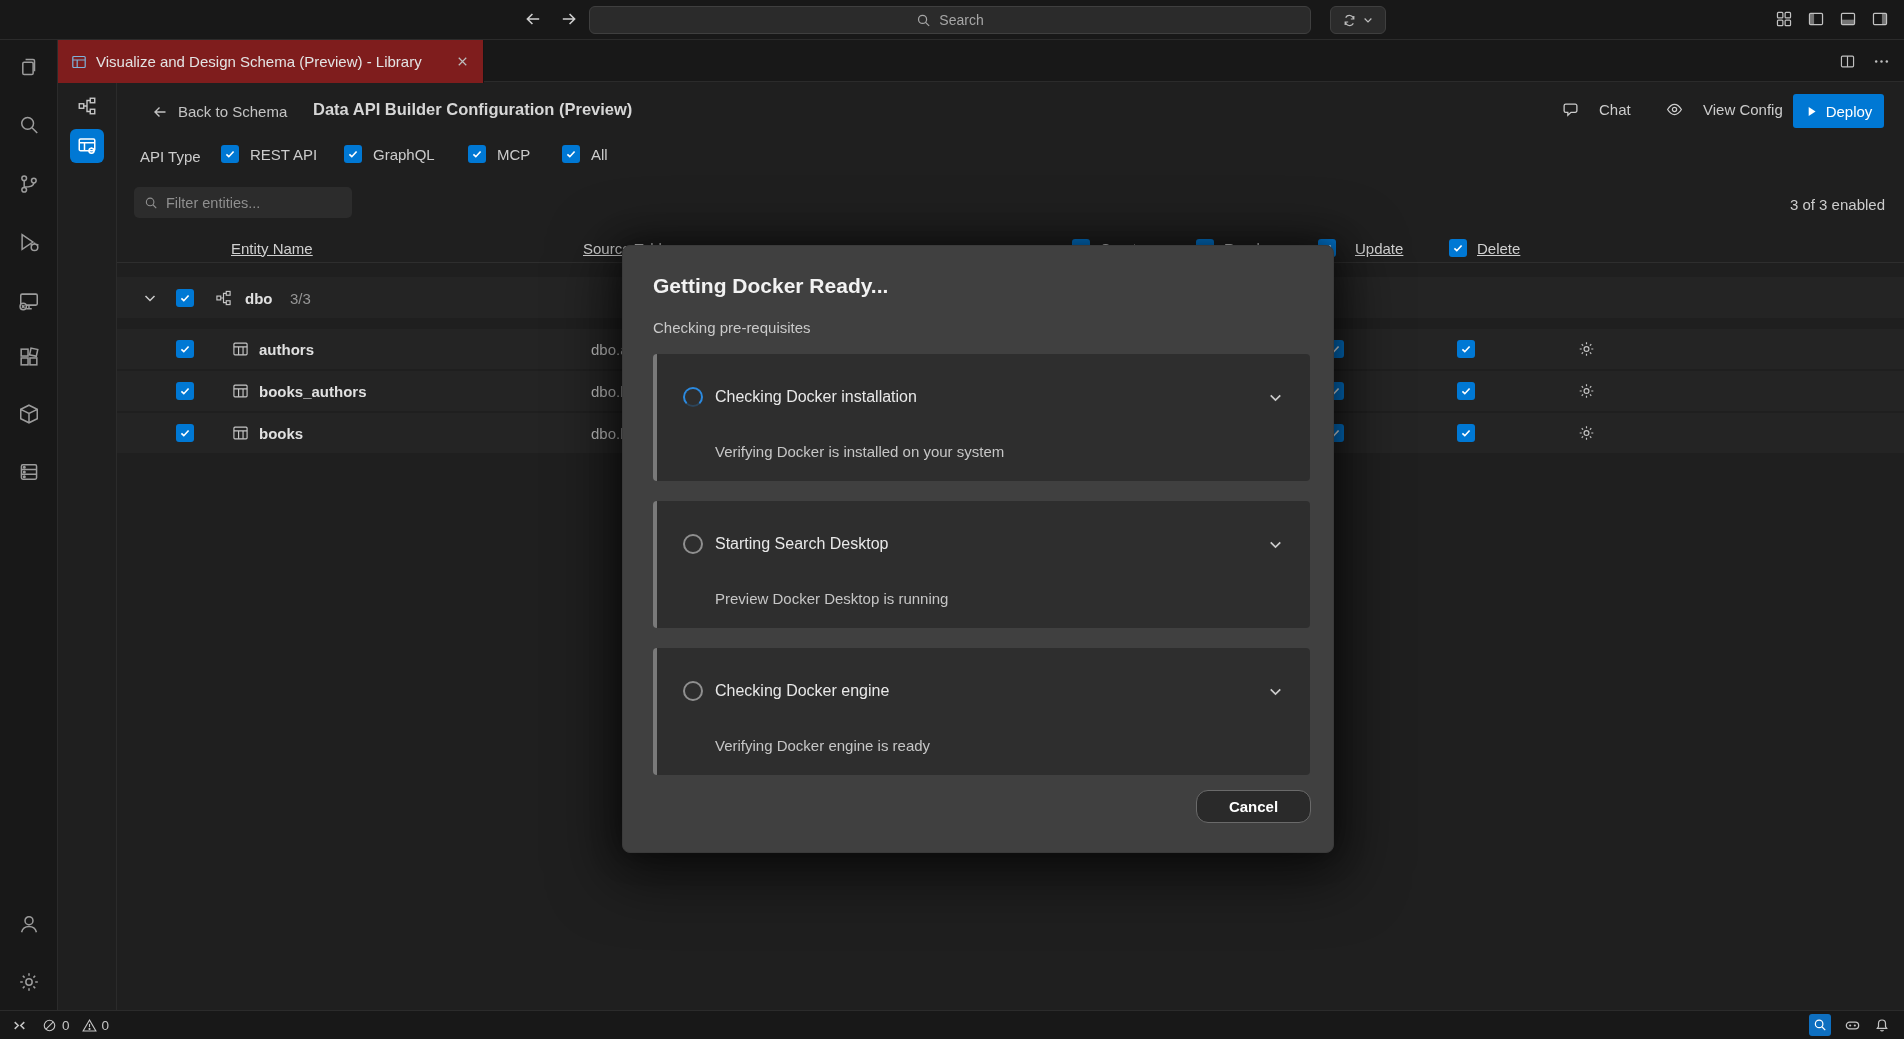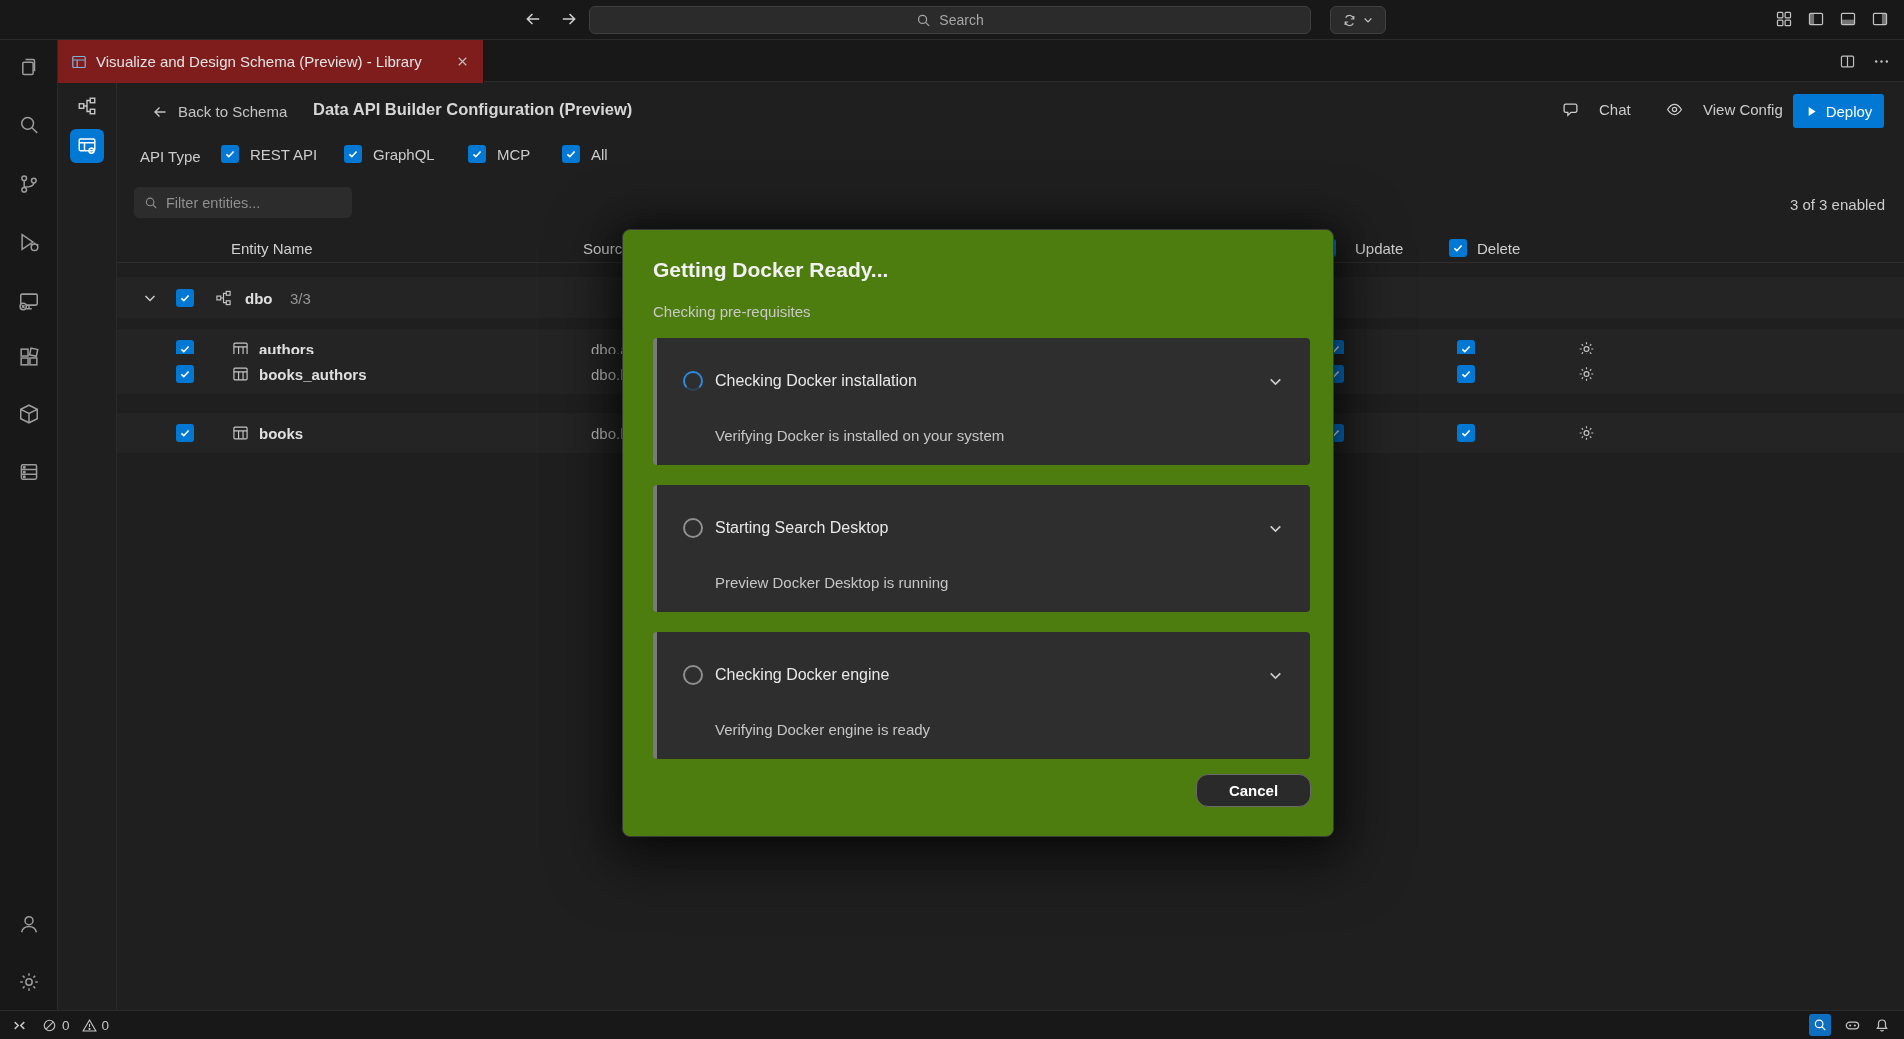--- a/index.html
+++ b/index.html
@@ -48,29 +48,29 @@
   .apigroup{position:absolute;top:145px;display:flex;align-items:center;gap:11px;}
   .cb{width:18px;height:18px;border-radius:3px;background:#0078d4;display:inline-flex;align-items:center;justify-content:center;flex:none;}
   .filter{position:absolute;left:134px;top:187px;width:218px;height:31px;background:#2c2c2c;border-radius:5px;
        display:flex;align-items:center;gap:8px;padding:0 10px;color:#8f8f8f;}
   .filter input{flex:1;background:transparent;border:none;outline:none;color:#cfcfcf;font-family:inherit;font-size:14.5px;}
   .filter input::placeholder{color:#8f8f8f;}
   .summary{position:absolute;right:19px;top:196px;color:#cccccc;}
 
   
   .thead{position:absolute;left:117px;right:0;top:233px;height:30px;border-bottom:1px solid #2e2e2e;}
-  .th{position:absolute;top:0;height:30px;display:flex;align-items:center;gap:10px;color:#d0d0d0;}
+  .th{position:absolute;top:0;height:30px;display:flex;align-items:center;gap:10px;color:#d0d0d0;text-decoration:underline;}
   .row{position:absolute;left:117px;right:0;height:40px;background:#242424;}
   .row > *{position:absolute;top:50%;transform:translateY(-50%);margin-left:8px;}
   .rname{color:#e0e0e0;font-weight:600;white-space:nowrap;}
   .rsource{color:#bdbdbd;white-space:nowrap;}
   .rcount{color:#969696;}
 
   
-  .modal{position:absolute;left:622px;top:229px;width:712px;height:608px;background:#4d7c0f;border:1px solid #3a3a3a;border-radius:8px;
+  .modal{position:absolute;left:622px;top:245px;width:712px;height:608px;background:#404040;border:1px solid #3a3a3a;border-radius:8px;
        box-shadow:0 0 30px rgba(0,0,0,.45), 0 14px 60px 12px rgba(0,0,0,.55);z-index:10;}
   .dlg-title{position:absolute;left:30px;top:28px;font-size:21px;font-weight:bold;color:#f2f2f2;}
   .dlg-sub{position:absolute;left:30px;top:73px;color:#c9c9c9;}
   .step-card{position:absolute;left:30px;right:23px;height:127px;background:#2e2e2e;border-radius:4px;border-left:4px solid #7a7a7a;
        padding:30px 26px 0 26px;}
   .card-head{height:26px;display:flex;align-items:center;gap:12px;}
   .step-label{font-size:16px;color:#e8e8e8;}
   .card-head .chev{margin-left:auto;color:#cccccc;}
   .step-desc{margin-top:33px;margin-left:32px;color:#c6c6c6;}
   .spinner{width:20px;height:20px;border-radius:50%;border:2.5px solid #2b8ae0;border-bottom-color:rgba(43,138,224,.25);
@@ -447,21 +447,21 @@
         </svg>
       </span>
     <span style="left:1453px;" data-interactable="true">
       <svg width="17" height="17" viewBox="0 0 16 16" fill="none" stroke="#c5c5c5" stroke-width="1.1">
           <circle cx="8" cy="8" r="2.3"></circle>
           <path d="M8 1.6 V3.5 M8 12.5 V14.4 M1.6 8 H3.5 M12.5 8 H14.4 M3.5 3.5 L4.8 4.8 M11.2 11.2 L12.5 12.5 M12.5 3.5 L11.2 4.8 M4.8 11.2 L3.5 12.5"></path>
         </svg>
     </span>
   </div>
 
-  <div class="row" style="top:354px;" data-interactable="true">
+  <div class="row" style="top:371px;" data-interactable="true">
     <span class="cb" style="left:51px;" data-interactable="true">
         <svg width="12" height="12" viewBox="0 0 16 16" fill="none" stroke="#fff" stroke-width="2.2">
           <path d="M3.2 8.6 L6.4 11.6 L12.8 4.6"></path>
         </svg>
       </span>
     <span style="left:107px;" data-interactable="false">
       <svg width="17" height="17" viewBox="0 0 16 16" fill="none" stroke="#c5c5c5" stroke-width="1.1">
           <rect x="1.8" y="2.5" width="12.4" height="11" rx="1"></rect>
           <path d="M1.8 6 h12.4 M6.2 6 v7.5 M10.4 6 v7.5"></path>
         </svg>

